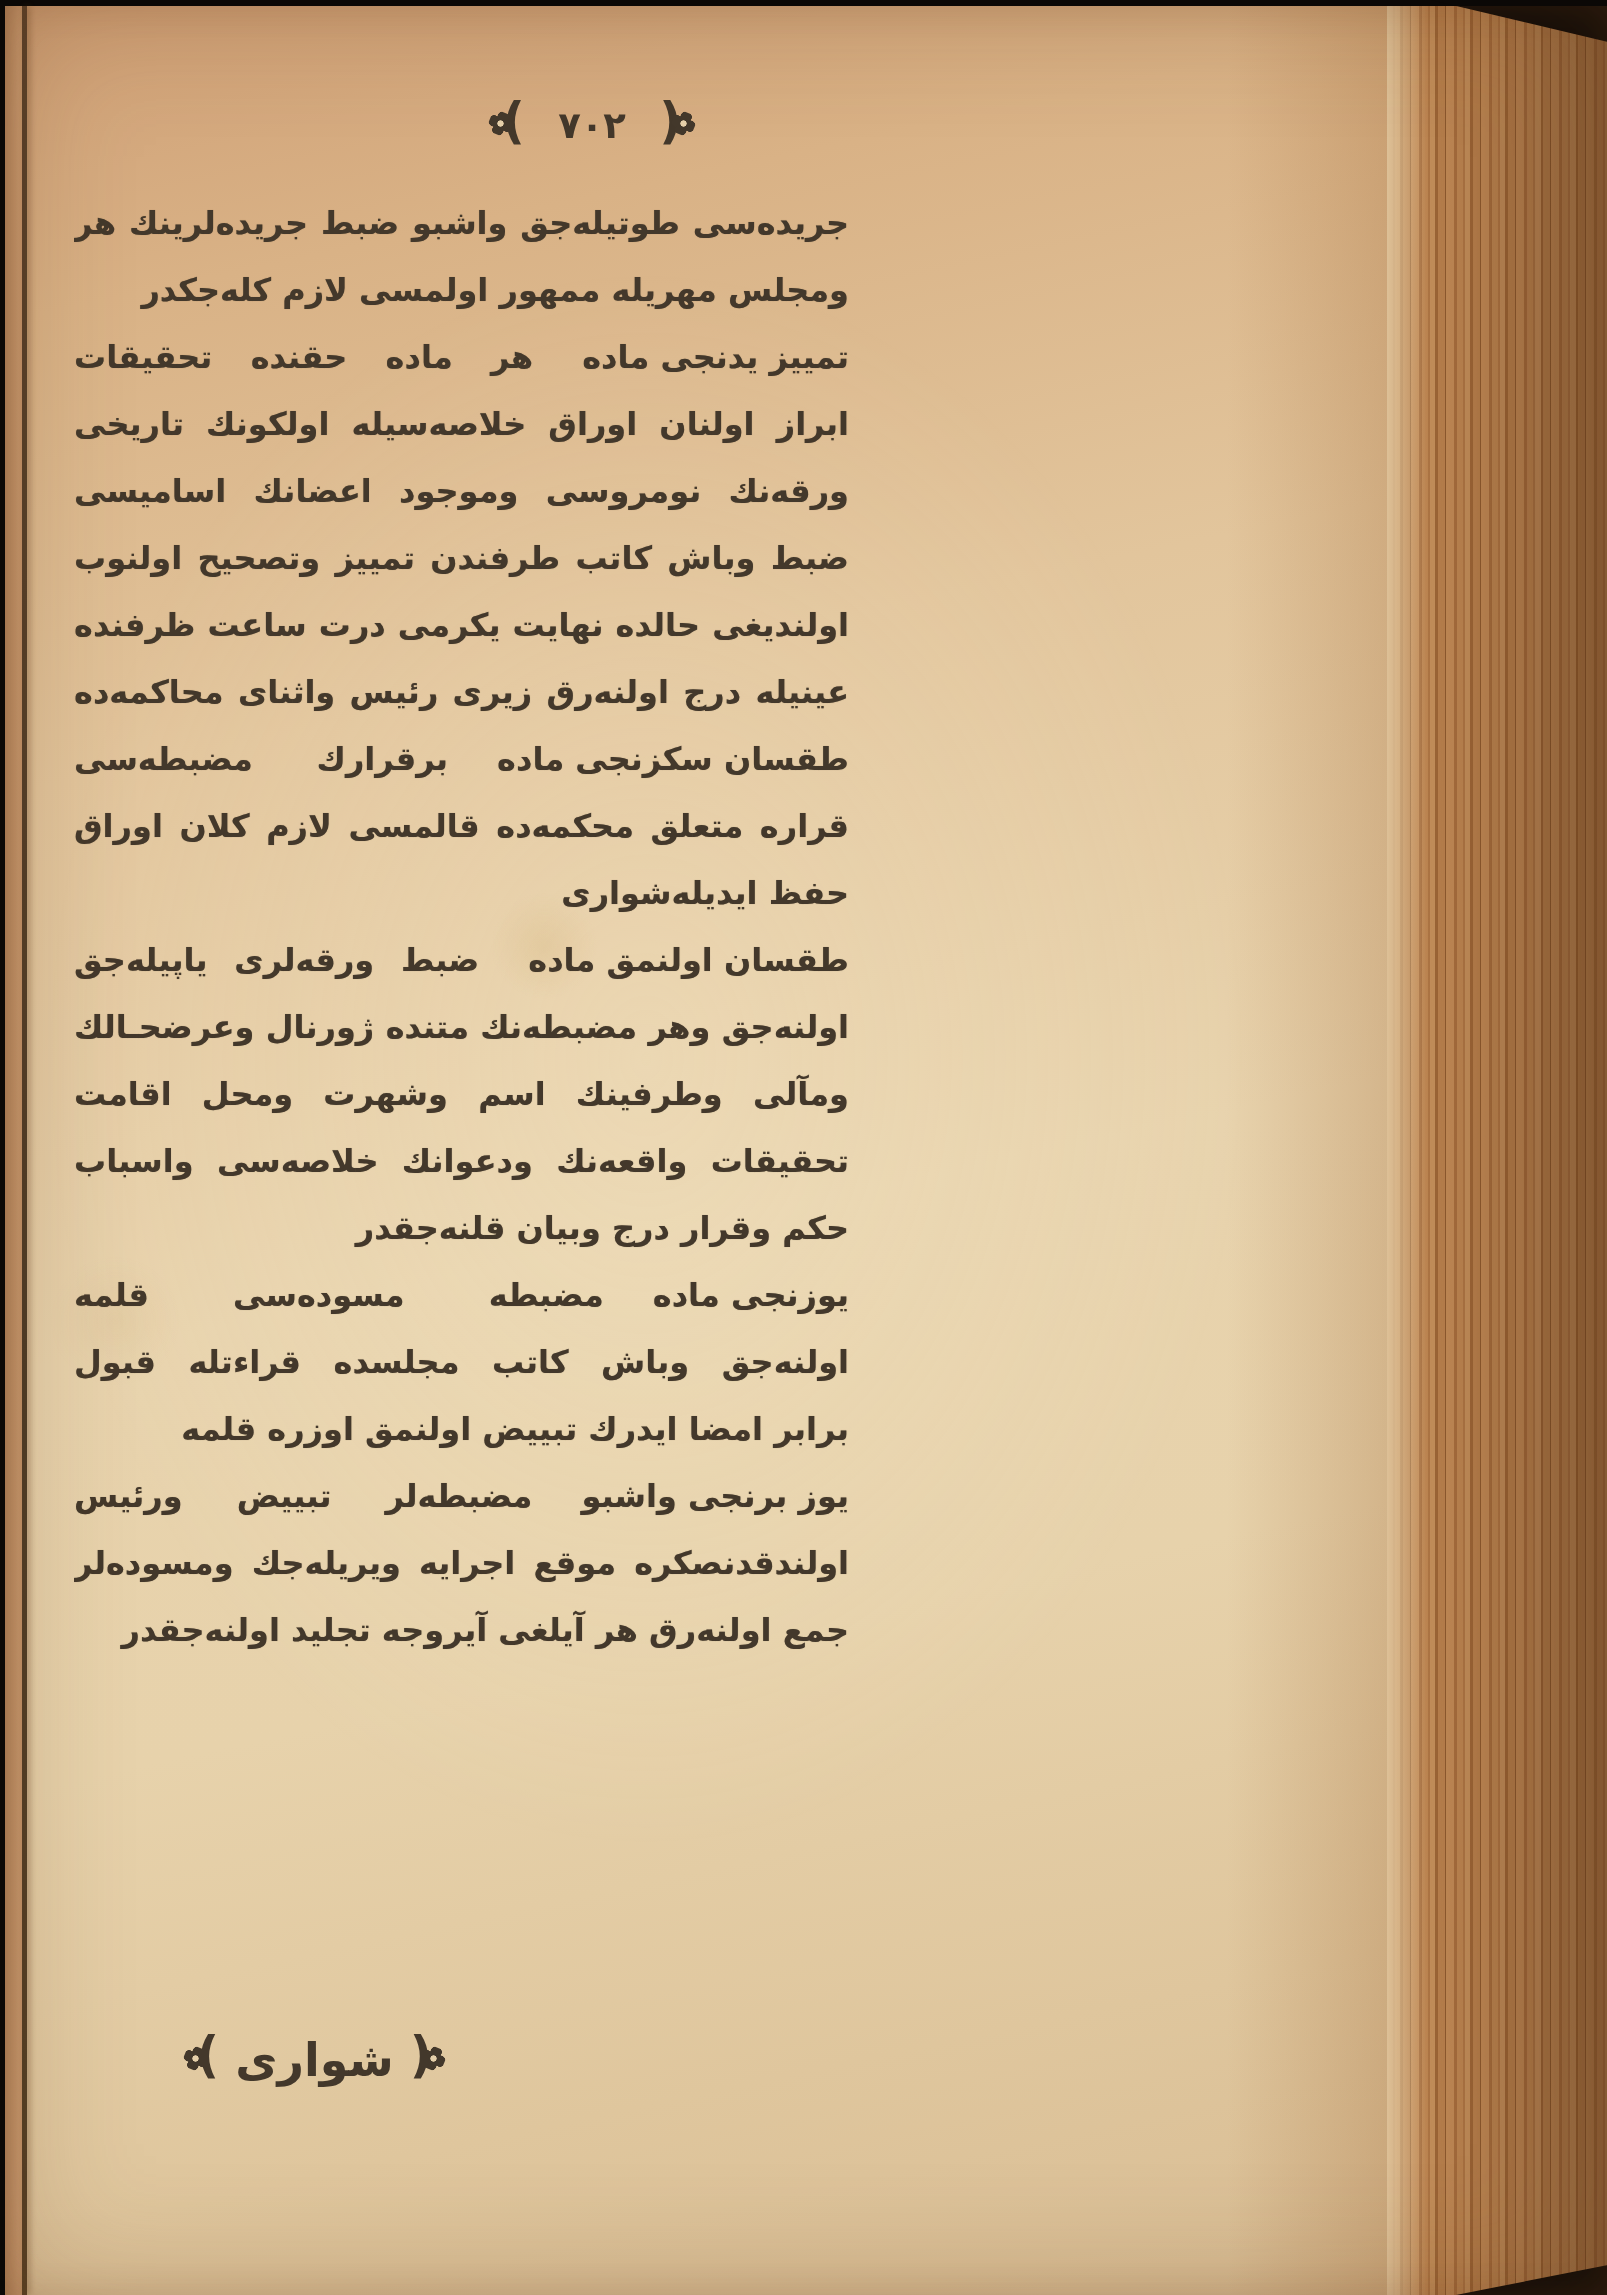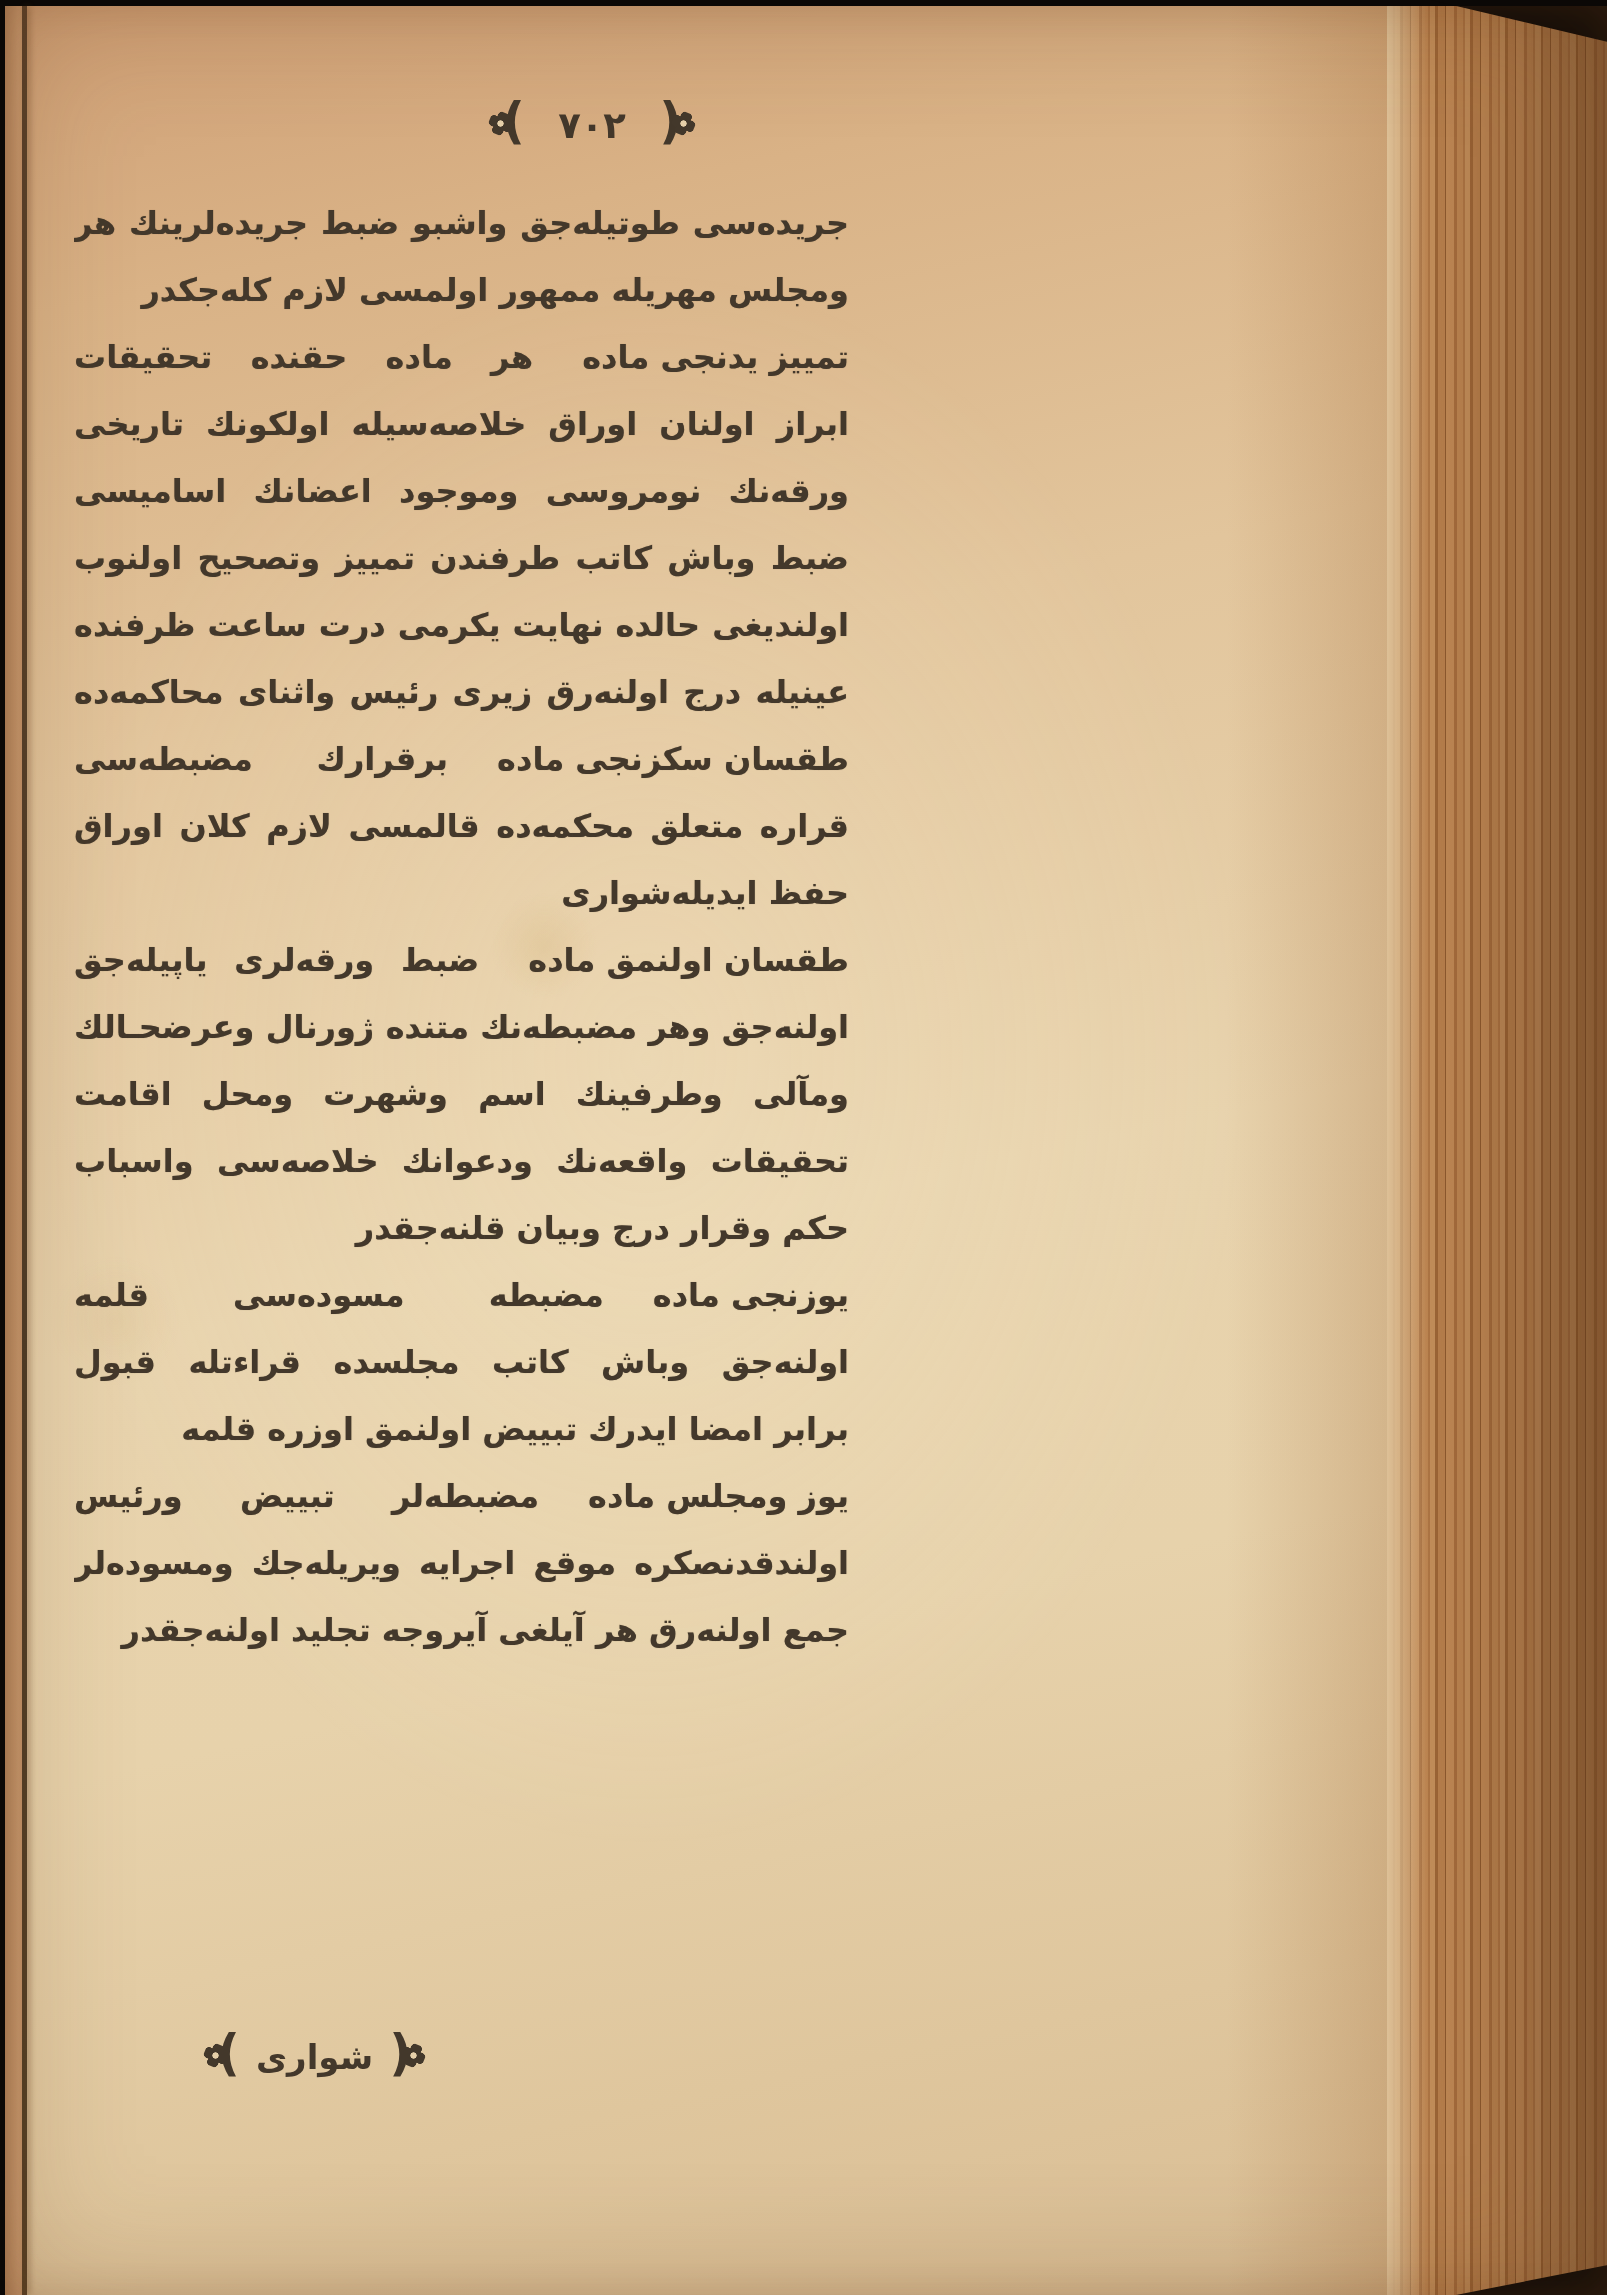--- a/index.html
+++ b/index.html
@@ -104,21 +104,21 @@
   .line.end{text-align:right;}
   .line.article{display:flex;}
   .article-head{white-space:nowrap;margin-inline-end:49px;}
   .line.article .body{flex:1 1 auto;text-align:justify;text-align-last:justify;}
   
   .catchword-row{
     position:absolute;top:2031px;left:169px;width:291px;
     text-align:center;direction:ltr;color:var(--ink);white-space:nowrap;
   }
   .catchword{
-    font-size:34px;font-weight:bold;display:inline-block;
+    font-size:46px;font-weight:bold;display:inline-block;
     vertical-align:middle;margin:0 11.8px;position:relative;top:1.7px;
   }
 </style>
 </head>
 <body>
 
 <div class="scan">
   <div class="page"></div>
   <div class="left-margin-strip"></div>
   <div class="gutter-line"></div>
@@ -159,21 +159,21 @@
       <div class="line full">ومآلى وطرفينك اسم وشهرت ومحل اقامت وتابعيت وصنعت وصفتلريله</div>
       <div class="line full">تحقيقات واقعه‌نك ودعوانك خلاصه‌سى واسباب قانونيه‌سيله ويريلان</div>
       <div class="line end">حكم وقرار درج وبيان قلنه‌جقدر</div>
       <div class="line article">
         <span class="article-head">يوزنجى ماده</span>
         <span class="body">مضبطه مسوده‌سى قلمه آلندقدنصكره باش كاتبه اعطـا</span>
       </div>
       <div class="line full">اولنه‌جق وباش كاتب مجلسده قراءتله قبول اولنديغى حالده مجلس رئيسيله</div>
       <div class="line end">برابر امضا ايدرك تبييض اولنمق اوزره قلمه ويره‌جكدر</div>
       <div class="line article">
-        <span class="article-head">يوز ومجلس ماده</span>
+        <span class="article-head">يوز برنجى واشبو</span>
         <span class="body">مضبطه‌لر تبييض ورئيس واعضـا طرفندن تمهير</span>
       </div>
       <div class="line full">اولندقدنصكره موقع اجرايه ويريله‌جك ومسوده‌لر حفظ اولنمق اوزره</div>
       <div class="line end">جمع اولنه‌رق هر آيلغى آيروجه تجليد اولنه‌جقدر</div>
     </div>
 
   <div class="catchword-row">
     <span class="orn"><span class="flower"></span><span class="bracket">(</span></span>
     <span class="catchword">شوارى</span>
     <span class="orn"><span class="bracket">)</span><span class="flower"></span></span>

